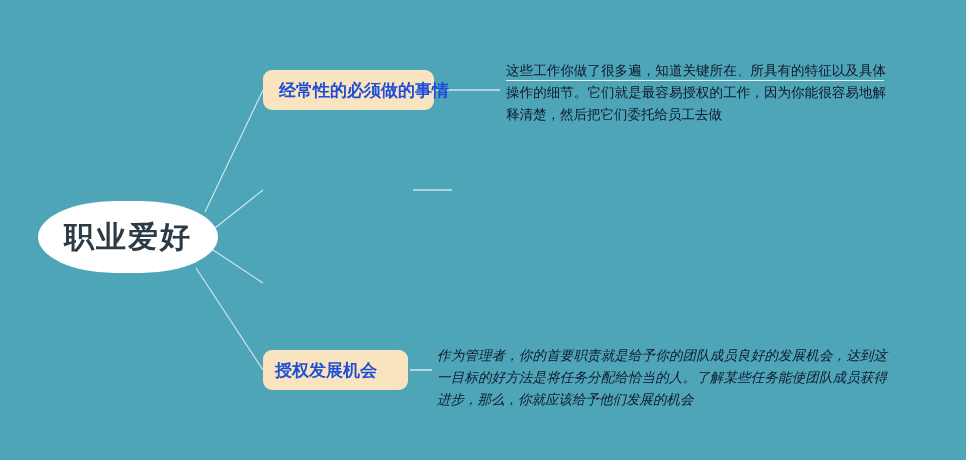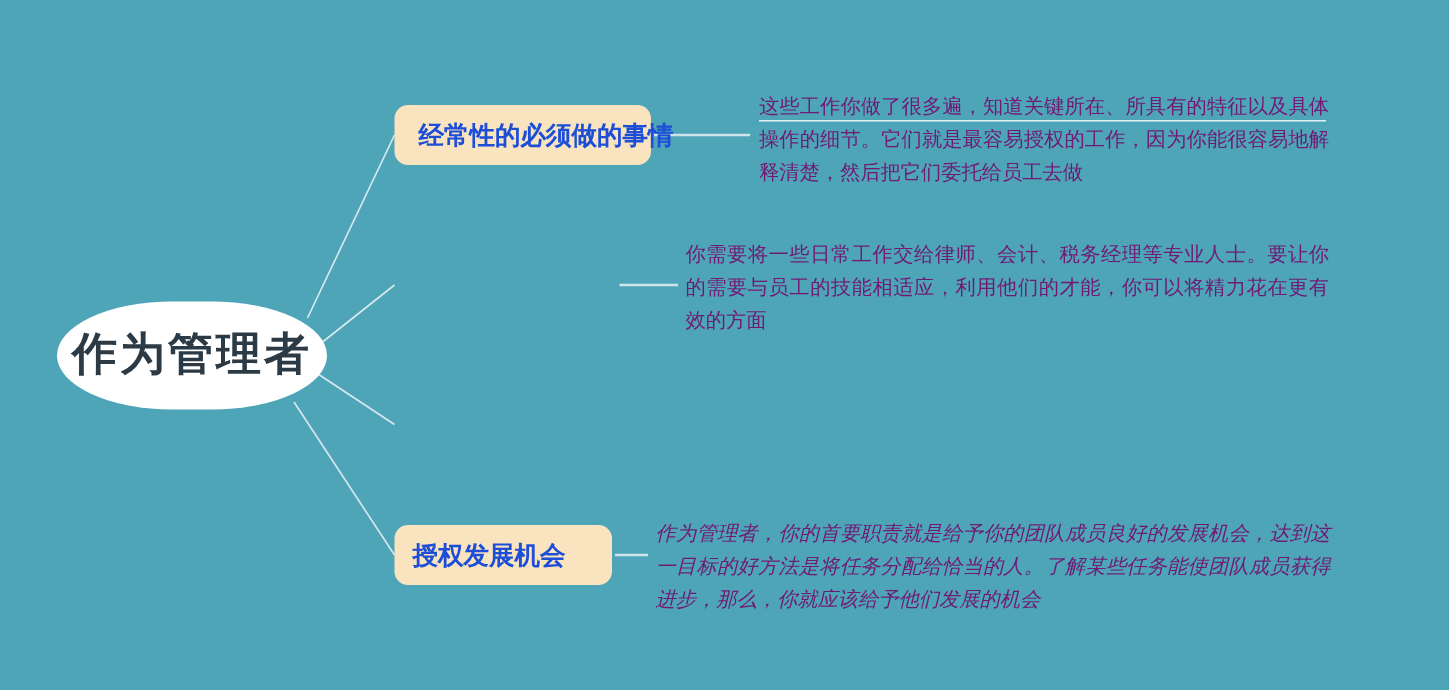--- a/index.html
+++ b/index.html
@@ -69,21 +69,21 @@
     white-space: nowrap;
   }
   #branch-0 { left: 263px; top: 70px;  width: 171px; }
   #branch-1 { left: 263px; top: 170px; width: 148px; }
   #branch-2 { left: 263px; top: 263px; width: 155px; }
   #branch-3 { left: 263px; top: 350px; width: 145px; padding-left: 12px; }
 
   
   .desc-text {
     position: absolute;
-    color: #701a75;
+    color: #0f172a;
     font-size: 13.5px;
     line-height: 22px;
     text-align: justify;
     text-justify: inter-character;
   }
   #desc-0 { left: 506px; top: 60px;  width: 380px; }
   #desc-1 { left: 457px; top: 159px; width: 429px; }
   #desc-3 { left: 437px; top: 345px; width: 450px; font-style: italic; }
   #desc-0 .first-line-rule {
     position: absolute;
@@ -105,34 +105,31 @@
     <line x1="210" y1="232" x2="263" y2="190" stroke="#d7e9ed" stroke-width="1.1"></line>
     <line x1="210" y1="248" x2="263" y2="283" stroke="#d7e9ed" stroke-width="1.1"></line>
     <line x1="196" y1="268" x2="263" y2="370" stroke="#d7e9ed" stroke-width="1.1"></line>
 
     <line x1="436" y1="90" x2="500" y2="90" stroke="#cfe4e9" stroke-width="1.6"></line>
     <line x1="413" y1="190" x2="452" y2="190" stroke="#cfe4e9" stroke-width="1.6"></line>
     <line x1="410" y1="370" x2="432" y2="370" stroke="#cfe4e9" stroke-width="1.6"></line>
   </svg>
 
   <div class="central-node">
-    <span class="central-label">作为管理者</span>
+    <span class="central-label">职业爱好</span>
   </div>
 
   <div class="branch-box" id="branch-0">
     <span class="branch-label">经常性的必须做的事情</span>
   </div>
   <div class="branch-box" id="branch-3">
     <span class="branch-label">授权发展机会</span>
   </div>
 
   <div class="desc-text" id="desc-0">
     <span>这些工作你做了很多遍，知道关键所在、所具有的特征以及具体操作的细节。它们就是最容易授权的工作，因为你能很容易地解释清楚，然后把它们委托给员工去做</span>
     <span class="first-line-rule"></span>
   </div>
-  <div class="desc-text" id="desc-1">
-    <span>你需要将一些日常工作交给律师、会计、税务经理等专业人士。要让你的需要与员工的技能相适应，利用他们的才能，你可以将精力花在更有效的方面</span>
-  </div>
   <div class="desc-text" id="desc-3">
     <span>作为管理者，你的首要职责就是给予你的团队成员良好的发展机会，达到这一目标的好方法是将任务分配给恰当的人。了解某些任务能使团队成员获得进步，那么，你就应该给予他们发展的机会</span>
   </div>
 
 </div>
 
 </body></html>

